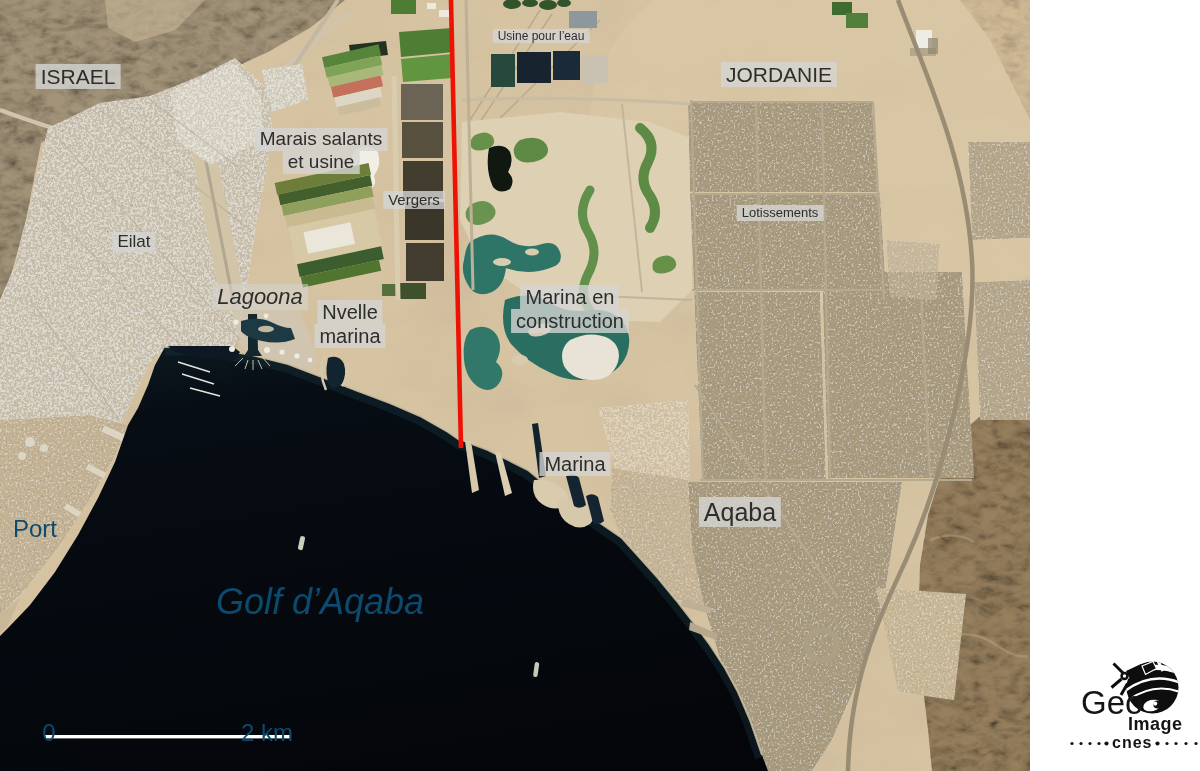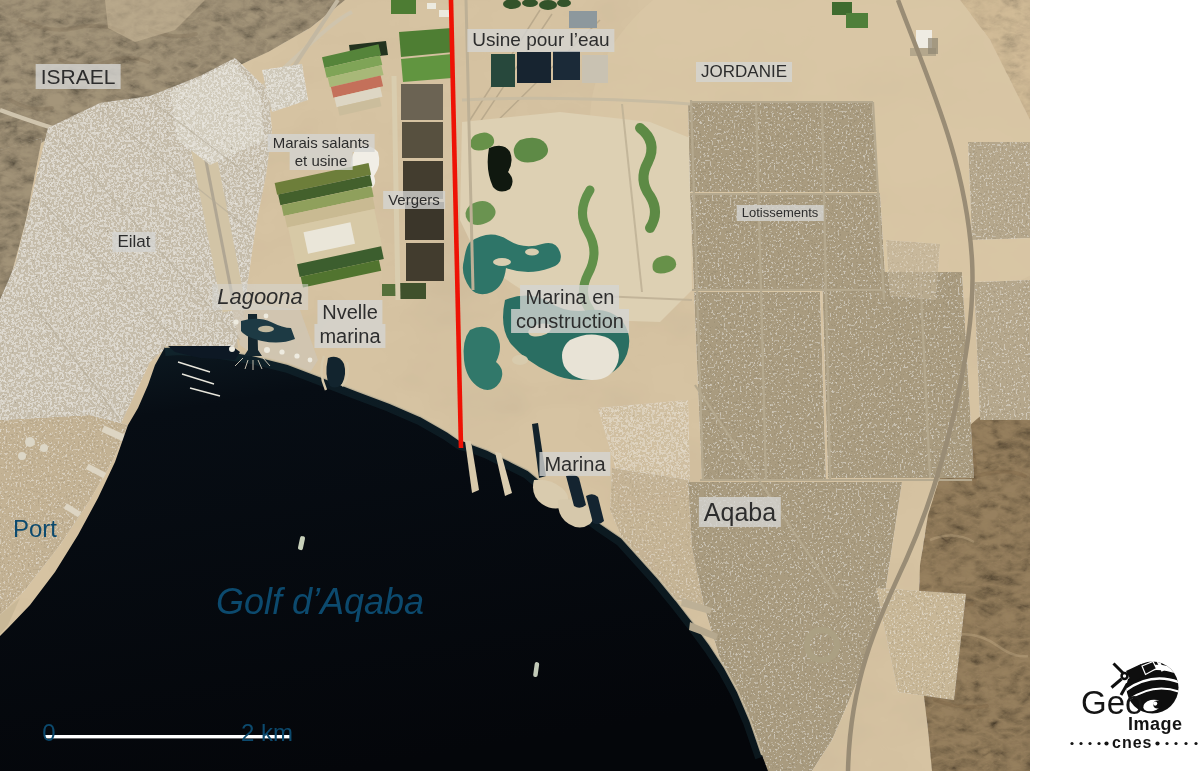--- a/index.html
+++ b/index.html
@@ -443,25 +443,25 @@
         <circle cx="1176" cy="743.5" r="1.6"></circle>
         <circle cx="1186" cy="743.5" r="1.6"></circle>
         <circle cx="1196" cy="743.5" r="1.6"></circle>
 </g>
 
 <text x="1112" y="748" font-family="Liberation Sans, sans-serif" font-size="16" font-weight="bold" fill="#141414" letter-spacing="1">cnes</text>
 </svg>
 
 <div class="lbl" style="left:78px;top:64px;font-size:21px;transform:translateX(-50%)"><span>ISRAEL</span></div>
 
-<div class="lbl" style="left:744px;top:62px;font-size:17px;transform:translateX(-50%)"><span>JORDANIE</span></div>
-
-<div class="lbl" style="left:541px;top:29px;font-size:19px;transform:translateX(-50%)"><span>Usine pour l’eau</span></div>
-
-<div class="lbl" style="left:321px;top:134px;font-size:15px;transform:translateX(-50%)"><span>Marais salants</span><br><span>et usine</span></div>
+<div class="lbl" style="left:779px;top:62px;font-size:21px;transform:translateX(-50%)"><span>JORDANIE</span></div>
+
+<div class="lbl" style="left:541px;top:29px;font-size:12px;transform:translateX(-50%)"><span>Usine pour l’eau</span></div>
+
+<div class="lbl" style="left:321px;top:128px;font-size:19px;transform:translateX(-50%)"><span>Marais salants</span><br><span>et usine</span></div>
 
 <div class="lbl" style="left:414px;top:191px;font-size:15px;transform:translateX(-50%)"><span>Vergers</span></div>
 
 
 <div class="lbl" style="left:780px;top:205px;font-size:13px;transform:translateX(-50%)"><span>Lotissements</span></div>
 
 <div class="lbl" style="left:134px;top:232px;font-size:17px;transform:translateX(-50%)"><span>Eilat</span></div>
 
 <div class="lbl" style="left:260px;top:284px;font-size:22px;font-style:italic;transform:translateX(-50%)"><span style="background:rgba(213,213,210,0.55)">Lagoona</span></div>
 

